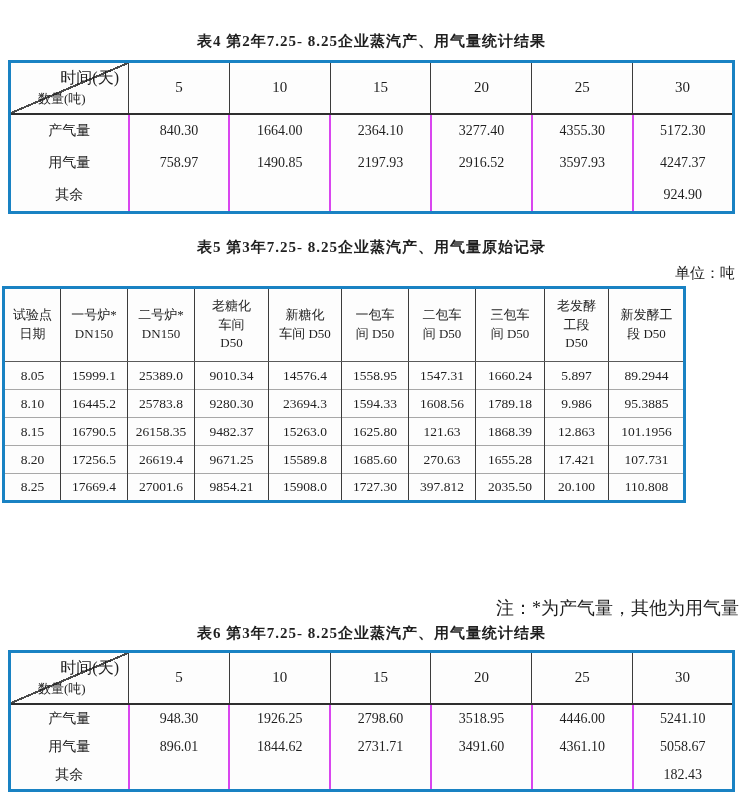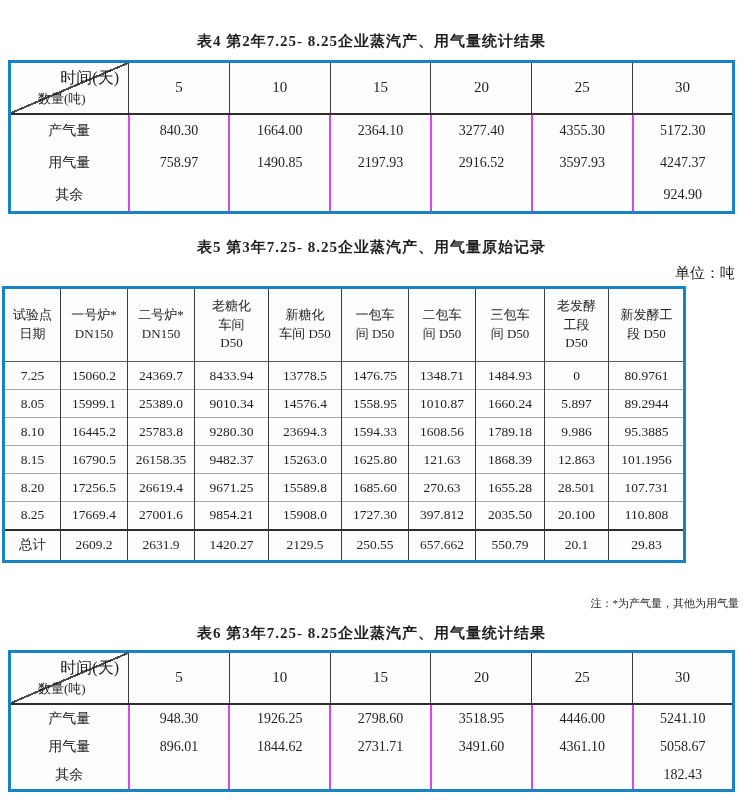--- a/index.html
+++ b/index.html
@@ -44,21 +44,21 @@
   
   .corner{position:relative;padding:0;}
   .corner .diag{
     position:absolute;inset:0;
     background:linear-gradient(to bottom right,
       transparent calc(50% - 1px), #4a4a4a calc(50% - 1px),
       #4a4a4a calc(50% + 1px), transparent calc(50% + 1px));
   }
   .corner .corner-top{position:absolute;top:5px;right:9px;font-size:16px;font-weight:normal;}
   .corner .corner-bottom{position:absolute;bottom:5px;left:7px;font-size:13px;font-weight:normal;margin-left:20px;}
-  .note{font-size:11px;}
+  .note{font-size:18px;}
 </style>
 </head>
 <body>
 
 <div class="abs tbl-title" style="top:32px;">表4 第2年7.25- 8.25企业蒸汽产、用气量统计结果</div>
 
 <table id="table4" class="abs blue-table stat-table" style="top:60px;left:8px;">
   <colgroup>
     <col style="width:119px">
       <col>
@@ -154,40 +154,27 @@
         <th>老发酵
 工段
 D50</th>
         <th>新发酵工
 段 D50</th>
         <th>其余</th>
       </tr>
   </thead>
   <tbody>
       <tr>
-        <td>7.25</td>
-        <td>15060.2</td>
-        <td>24369.7</td>
-        <td>8433.94</td>
-        <td>13778.5</td>
-        <td>1476.75</td>
-        <td>1348.71</td>
-        <td>1484.93</td>
-        <td>0</td>
-        <td>80.9761</td>
-        <td></td>
-      </tr>
-      <tr>
         <td>8.05</td>
         <td>15999.1</td>
         <td>25389.0</td>
         <td>9010.34</td>
         <td>14576.4</td>
         <td>1558.95</td>
-        <td>1010.87</td>
+        <td>1547.31</td>
         <td>1660.24</td>
         <td>5.897</td>
         <td>89.2944</td>
         <td></td>
       </tr>
       <tr>
         <td>8.10</td>
         <td>16445.2</td>
         <td>25783.8</td>
         <td>9280.30</td>
@@ -214,49 +201,36 @@
       </tr>
       <tr>
         <td>8.20</td>
         <td>17256.5</td>
         <td>26619.4</td>
         <td>9671.25</td>
         <td>15589.8</td>
         <td>1685.60</td>
         <td>270.63</td>
         <td>1655.28</td>
-        <td>28.501</td>
+        <td>17.421</td>
         <td>107.731</td>
         <td></td>
       </tr>
       <tr>
         <td>8.25</td>
         <td>17669.4</td>
         <td>27001.6</td>
         <td>9854.21</td>
         <td>15908.0</td>
         <td>1727.30</td>
         <td>397.812</td>
         <td>2035.50</td>
         <td>20.100</td>
         <td>110.808</td>
         <td></td>
-      </tr>
-      <tr class="total-row">
-        <td>总计</td>
-        <td>2609.2</td>
-        <td>2631.9</td>
-        <td>1420.27</td>
-        <td>2129.5</td>
-        <td>250.55</td>
-        <td>657.662</td>
-        <td>550.79</td>
-        <td>20.1</td>
-        <td>29.83</td>
-        <td>924.9</td>
       </tr>
     </tbody>
 </table>
 
 <div class="abs note" style="top:596px;right:4px;">注：*为产气量，其他为用气量</div>
 
 <div class="abs tbl-title" style="top:624px;text-align:center;">表6 第3年7.25- 8.25企业蒸汽产、用气量统计结果</div>
 
 <table id="table6" class="abs blue-table stat-table" style="top:650px;left:8px;">
   <colgroup>

